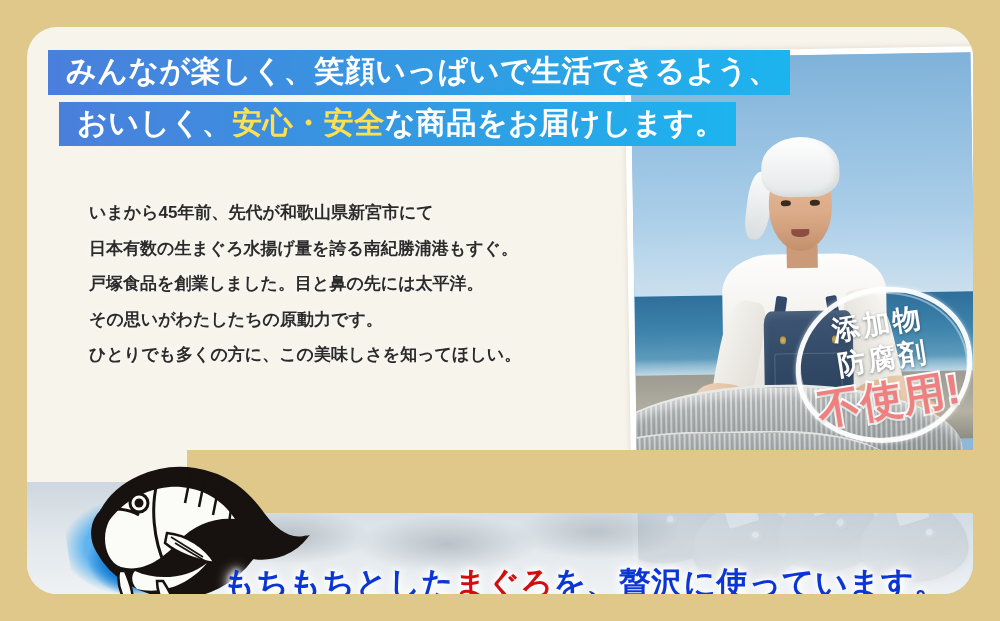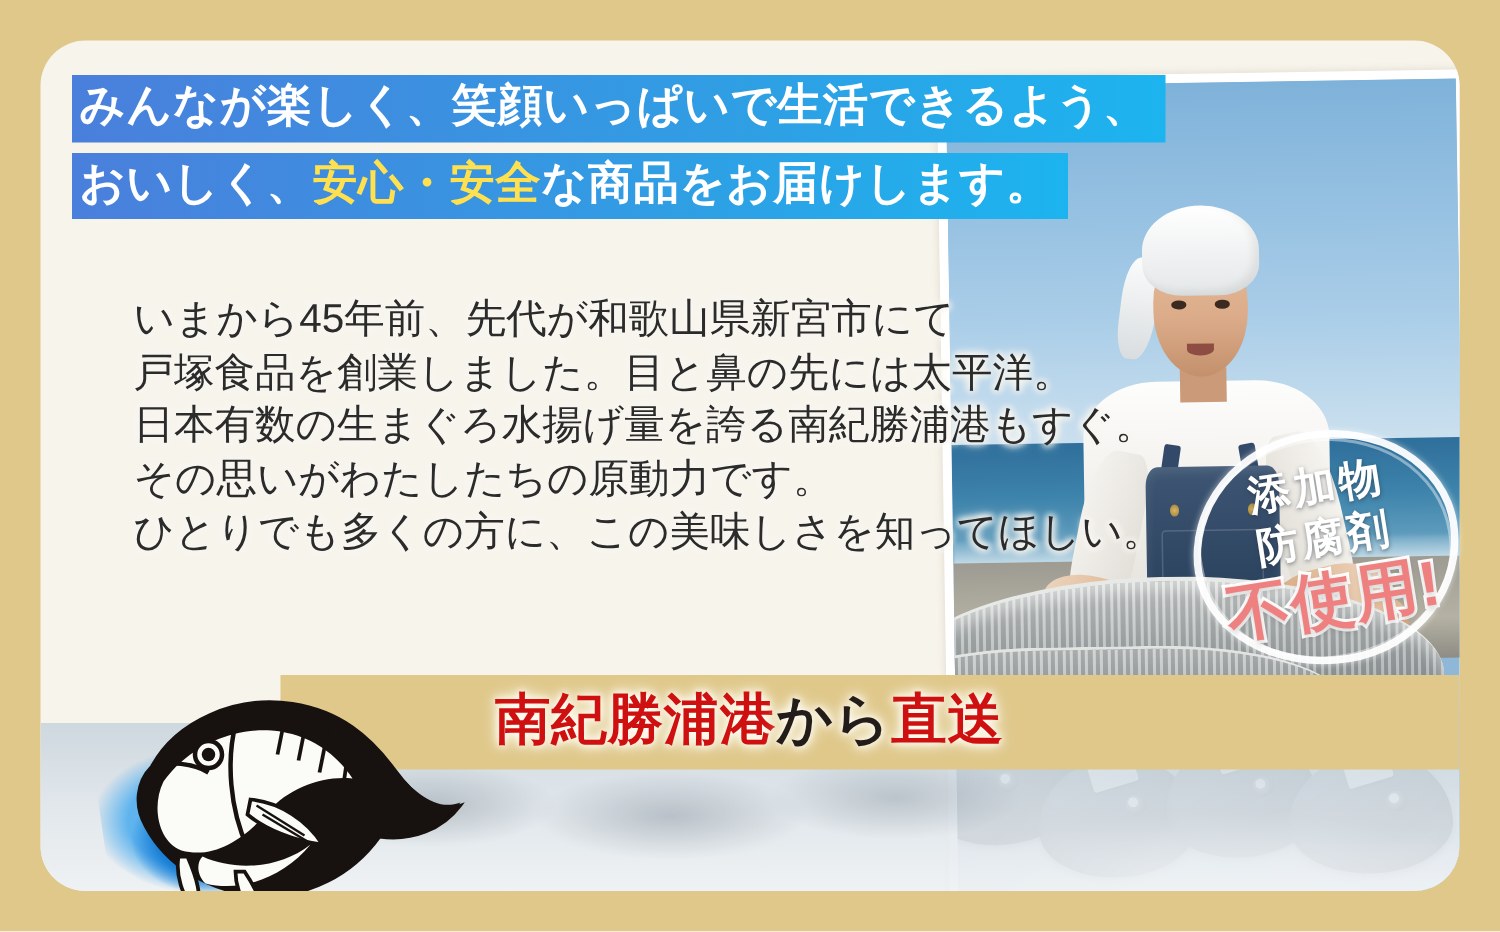--- a/index.html
+++ b/index.html
@@ -215,47 +215,48 @@
 
   
   .headline {
     position:absolute;
     left:21px; top:23px;
     width:660px;
   }
   .hl-bar {
     display:table;
     background:linear-gradient(90deg,#4a7fdc 0%, #2f9fe4 62%, #1cb4ef 100%);
-    padding:4px 11px 7px 5px;
+    padding:4px 11px 7px 18px;
     white-space:nowrap;
   }
-  .hl-bar + .hl-bar { margin-top:7px; }
+  .hl-bar + .hl-bar { margin-top:7px;margin-left:11px; }
   .hl-text {
     font-size:30px;
     font-weight:bold;
     color:#ffffff;
     letter-spacing:0.5px;
     line-height:1.12;
   }
   .hl-accent { color:#ffe14f; }
 
   
   .body-copy {
     position:absolute;
     left:62px; top:168px;
     width:585px;
   }
   .body-line {
-    font-size:27px;
+    font-size:17px;
     line-height:35.5px;
     color:#2b2b2b;
     white-space:nowrap;
     text-shadow:
        0 0 6px #f8f6f0, 0 0 6px #f8f6f0, 0 0 9px #f8f6f0,
        1px 0 4px #f8f6f0, -1px 0 4px #f8f6f0;
+    font-weight: bold;
   }
 
   
   .tan-band {
     position:absolute;
     left:160px; top:423px;
     width:813px; height:63px;
     background:#e0c88a;
   }
 
@@ -411,22 +412,22 @@
       </div>
       <div class="hl-bar">
         <span class="hl-text">おいしく、</span>
           <span class="hl-text hl-accent">安心・安全</span>
           <span class="hl-text">な商品をお届けします。</span>
       </div>
     </div>
 
     <div class="body-copy">
       <div class="body-line">いまから45年前、先代が和歌山県新宮市にて</div>
+      <div class="body-line">日本有数の生まぐろ水揚げ量を誇る南紀勝浦港もすぐ。</div>
       <div class="body-line">戸塚食品を創業しました。目と鼻の先には太平洋。</div>
-      <div class="body-line">日本有数の生まぐろ水揚げ量を誇る南紀勝浦港もすぐ。</div>
       <div class="body-line">その思いがわたしたちの原動力です。</div>
       <div class="body-line">ひとりでも多くの方に、この美味しさを知ってほしい。</div>
     </div>
 
     <div class="bottom-wash"></div>
     <div class="tan-band"></div>
 
     <div class="tuna-art">
       <div class="splash"></div>
       <svg viewBox="0 0 300 200" width="300" height="200" style="position:absolute;left:0;top:0">
@@ -464,23 +465,23 @@
         </g>
 
         <path d="M86 146 C92 160 96 172 92 184 C82 172 78 158 80 146 Z" fill="#fbfbf8" stroke="#17120f" stroke-width="2.5"></path>
         <path d="M124 156 C132 168 138 180 136 192 C124 182 118 168 118 156 Z" fill="#fbfbf8" stroke="#17120f" stroke-width="2.5"></path>
 
         <path d="M224 88 C238 104 252 116 268 110 C256 126 236 134 216 130
                  C220 116 222 100 224 88 Z" fill="#17120f"></path>
       </svg>
     </div>
 
-    <div class="line-direct"><span class="t-red">南紀勝浦港</span><span class="t-dark">から</span><span class="t-red">直送</span></div>
-
-
+
+
+    <div class="line-mochi"><span class="t-blue">もちもちとした</span><span class="t-red2">まぐろ</span><span class="t-blue">を、贅沢に使っています。</span></div>
 
   </div>
 
   <div class="badge">
     <div class="badge-ring"></div>
     <div class="badge-ring2"></div>
     <div class="badge-l1">添加物</div>
     <div class="badge-l2">防腐剤</div>
     <div class="badge-l3">不使用!</div>
   </div>

